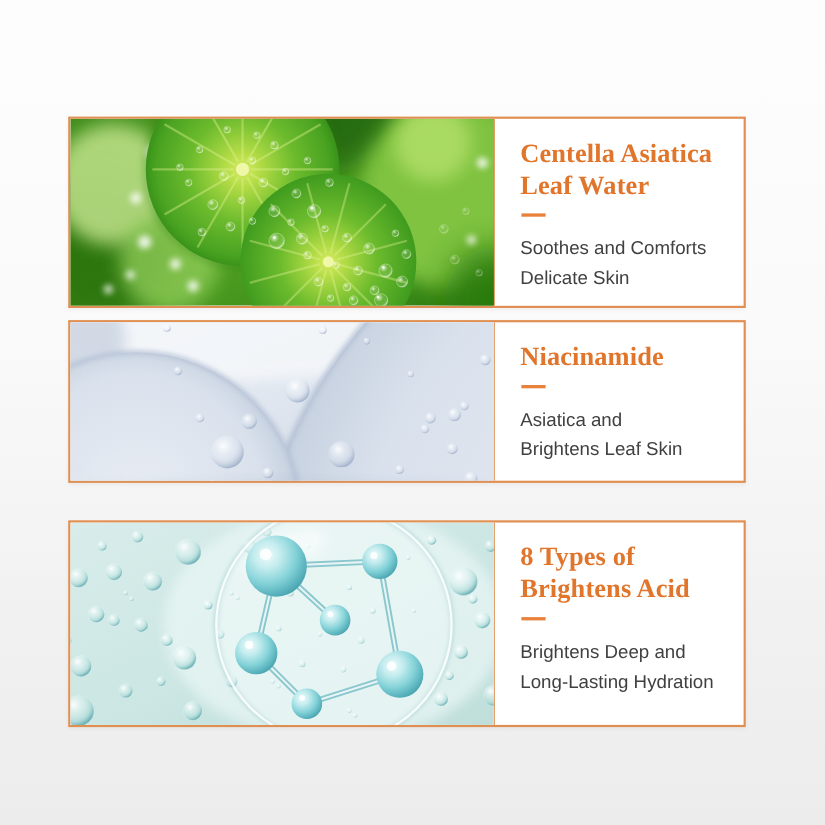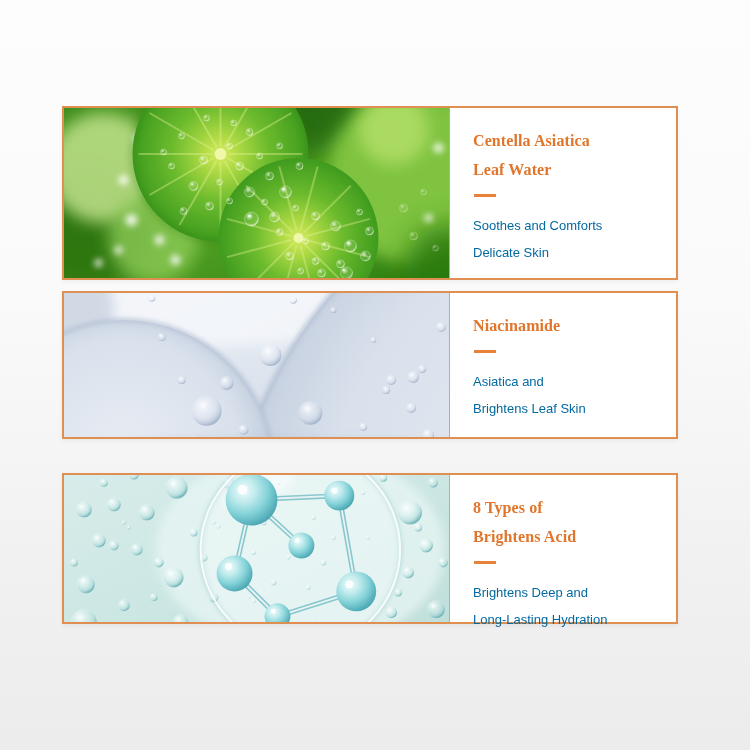--- a/index.html
+++ b/index.html
@@ -15,49 +15,49 @@
   .panel{
     position:absolute;left:62px;width:616px;
     background:#ffffff;
     border:2px solid #df8f52;
     box-sizing:border-box;
     display:flex;flex-direction:row;
     box-shadow:0 2px 4px rgba(0,0,0,0.05);
   }
   .panel-1{top:106px;height:174px;}
   .panel-2{top:291px;height:148px;}
-  .panel-3{top:473px;height:151px;}
+  .panel-3{top:473px;height:188px;}
   .panel-image{
     flex:0 0 386px;width:386px;height:100%;overflow:hidden;position:relative;
     border-right:1.5px solid rgba(223,143,82,0.85);
     box-sizing:border-box;
   }
   .panel-image svg{display:block;width:100%;height:100%;}
   .panel-text{
     flex:1 1 auto;min-width:0;
     padding:18px 8px 0 23px;
     box-sizing:border-box;
   }
   .panel-title{
     margin:0;
     font-family:"Liberation Serif","DejaVu Serif",serif;
     font-weight:700;
-    font-size:16px;line-height:29px;
+    font-size:24px;line-height:29px;
     color:#e0752b;
     letter-spacing:0.1px;
   }
   .t-line{display:block;white-space:nowrap;}
   .divider{
     width:22px;height:3px;background:#e8813a;border:none;
     margin:10px 0 15px 1px;
   }
   .panel-desc{
     margin:0;
-    font-size:13px;line-height:27px;
-    color:#0369a1;
+    font-size:17px;line-height:27px;
+    color:#404040;
   }
   .d-line{display:block;white-space:nowrap;}
 </style>
 </head>
 <body>
 
 <div class="stage">
 
   <section class="panel panel-1">
     <div class="panel-image">

